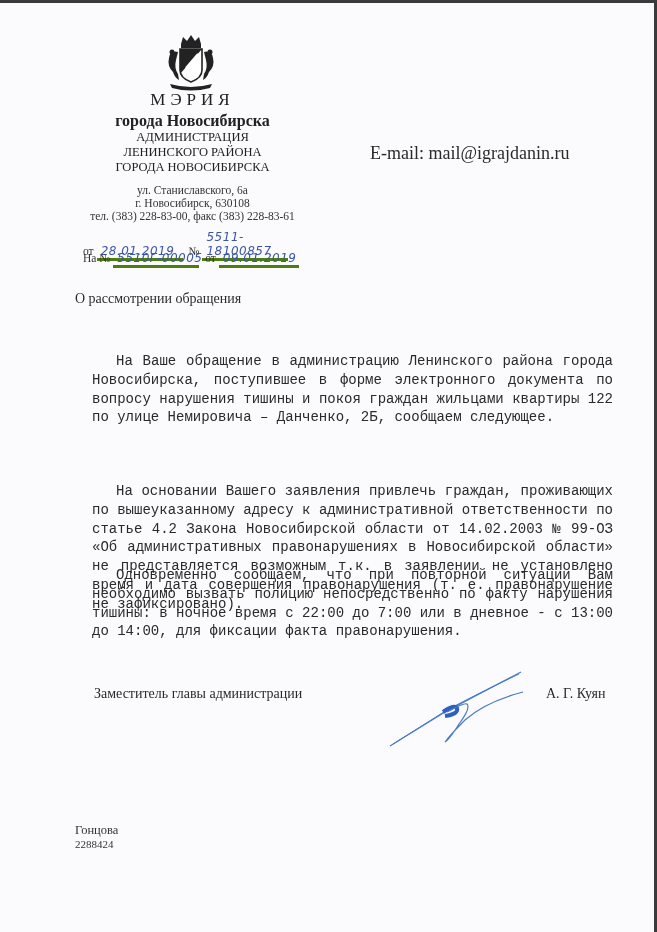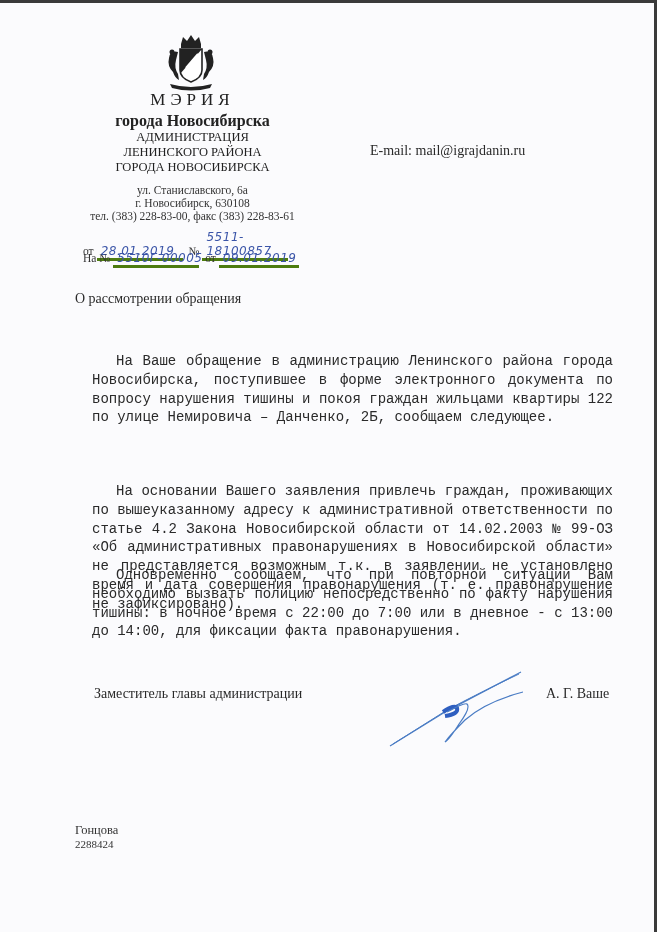--- a/index.html
+++ b/index.html
@@ -32,21 +32,21 @@
     font-family: "DejaVu Sans", sans-serif; font-style: italic;
     color: #3b55a8; font-size: 12px; display: inline-block;
     border-bottom: 3px solid #4d7c0f; padding: 0 4px; letter-spacing: 0.5px;
   }
   .r1 .date-val { width: 78px; }
   .r1 .num-val { width: 78px; }
   .r2 .num-val { width: 78px; }
   .r2 .date-val { width: 72px; }
   .lbl { display: inline-block; margin: 0 3px; }
 
-  .email { position: absolute; left: 370px; top: 143px; font-size: 14px; color: #2a2a2a; }
+  .email { position: absolute; left: 370px; top: 143px; font-size: 18px; color: #2a2a2a; }
 
   .subject { position: absolute; left: 75px; top: 291px; font-size: 14px; color: #2a2a2a; }
   .para { position: absolute; left: 92px; width: 521px; font-size: 14px; line-height: 18.8px; text-align: justify; color: #2a2a2a; font-family: Liberation Mono, monospace; }
   .p1 { top: 352px; }
   .p2 { top: 438px; margin-top: 44px; }
   .p3 { top: 566px; }
   .indent { text-indent: 24px; }
 
   .sign-role { position: absolute; left: 94px; top: 686px; font-size: 14px; }
   .sign-name { position: absolute; left: 546px; top: 686px; font-size: 14px; }
@@ -105,16 +105,16 @@
 <div class="para p2 indent">На основании Вашего заявления привлечь граждан, проживающих по вышеуказанному адресу к административной ответственности по статье 4.2 Закона Новосибирской области от 14.02.2003 № 99-ОЗ «Об административных правонарушениях в Новосибирской области» не представляется возможным т.к. в заявлении не установлено время и дата совершения правонарушения (т. е. правонарушение не зафиксировано).</div>
 <div class="para p3 indent">Одновременно сообщаем, что при повторной ситуации Вам необходимо вызвать полицию непосредственно по факту нарушения тишины: в ночное время с 22:00 до 7:00 или в дневное - с 13:00 до 14:00, для фиксации факта правонарушения.</div>
 
 <div class="sign-role">Заместитель главы администрации</div>
 <svg class="signature" viewBox="0 0 140 80">
   <path d="M5 78 L60 44 Q90 28 136 4" fill="none" stroke="#4a7cc4" stroke-width="1.2"></path>
   <path d="M8 76 L62 42 Q92 26 134 6" fill="none" stroke="#4a7cc4" stroke-width="1"></path>
   <path d="M58 44 Q70 36 72 40 Q74 46 60 48" fill="none" stroke="#2f5fc0" stroke-width="4"></path>
   <path d="M62 44 Q80 34 82 36 Q86 40 74 56 Q64 72 60 74 Q66 66 80 52 Q100 34 138 24" fill="none" stroke="#4a7cc4" stroke-width="1.2"></path>
 </svg>
-<div class="sign-name">А. Г. Ваше</div>
+<div class="sign-name">А. Г. Куян</div>
 
 <div class="executor">Гонцова</div>
 <div class="executor-phone">2288424</div>
 
 </body></html>

